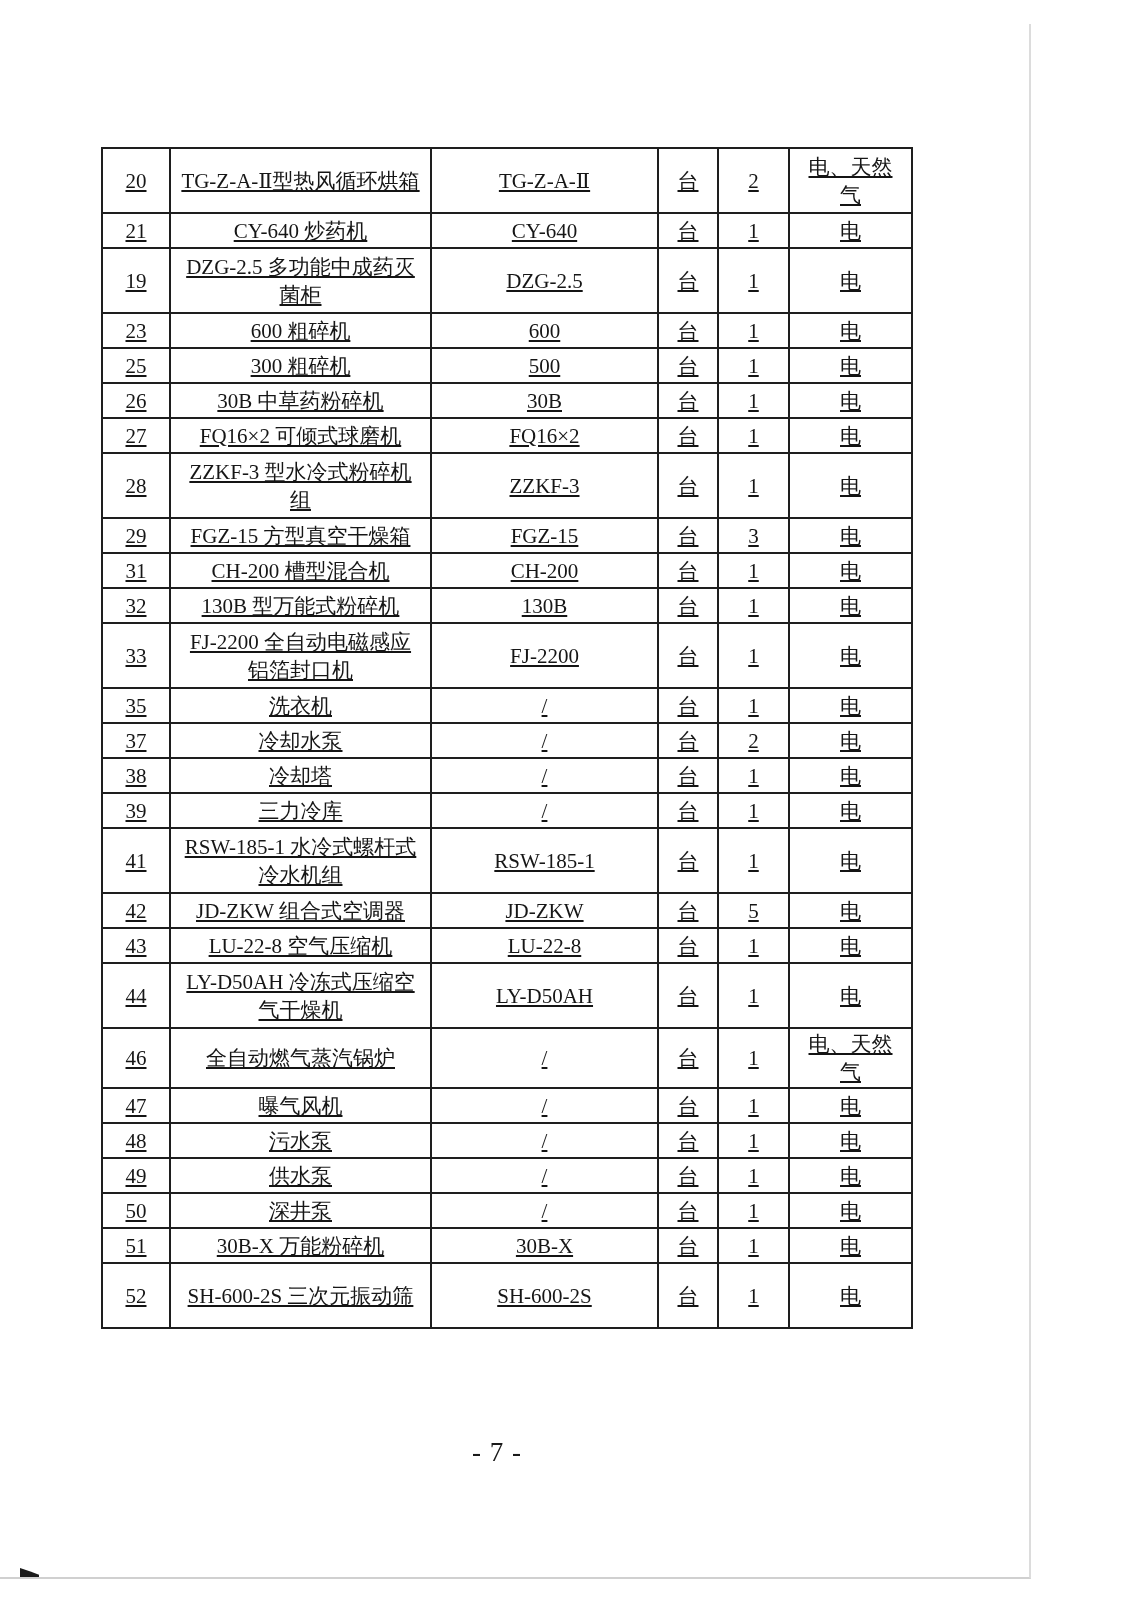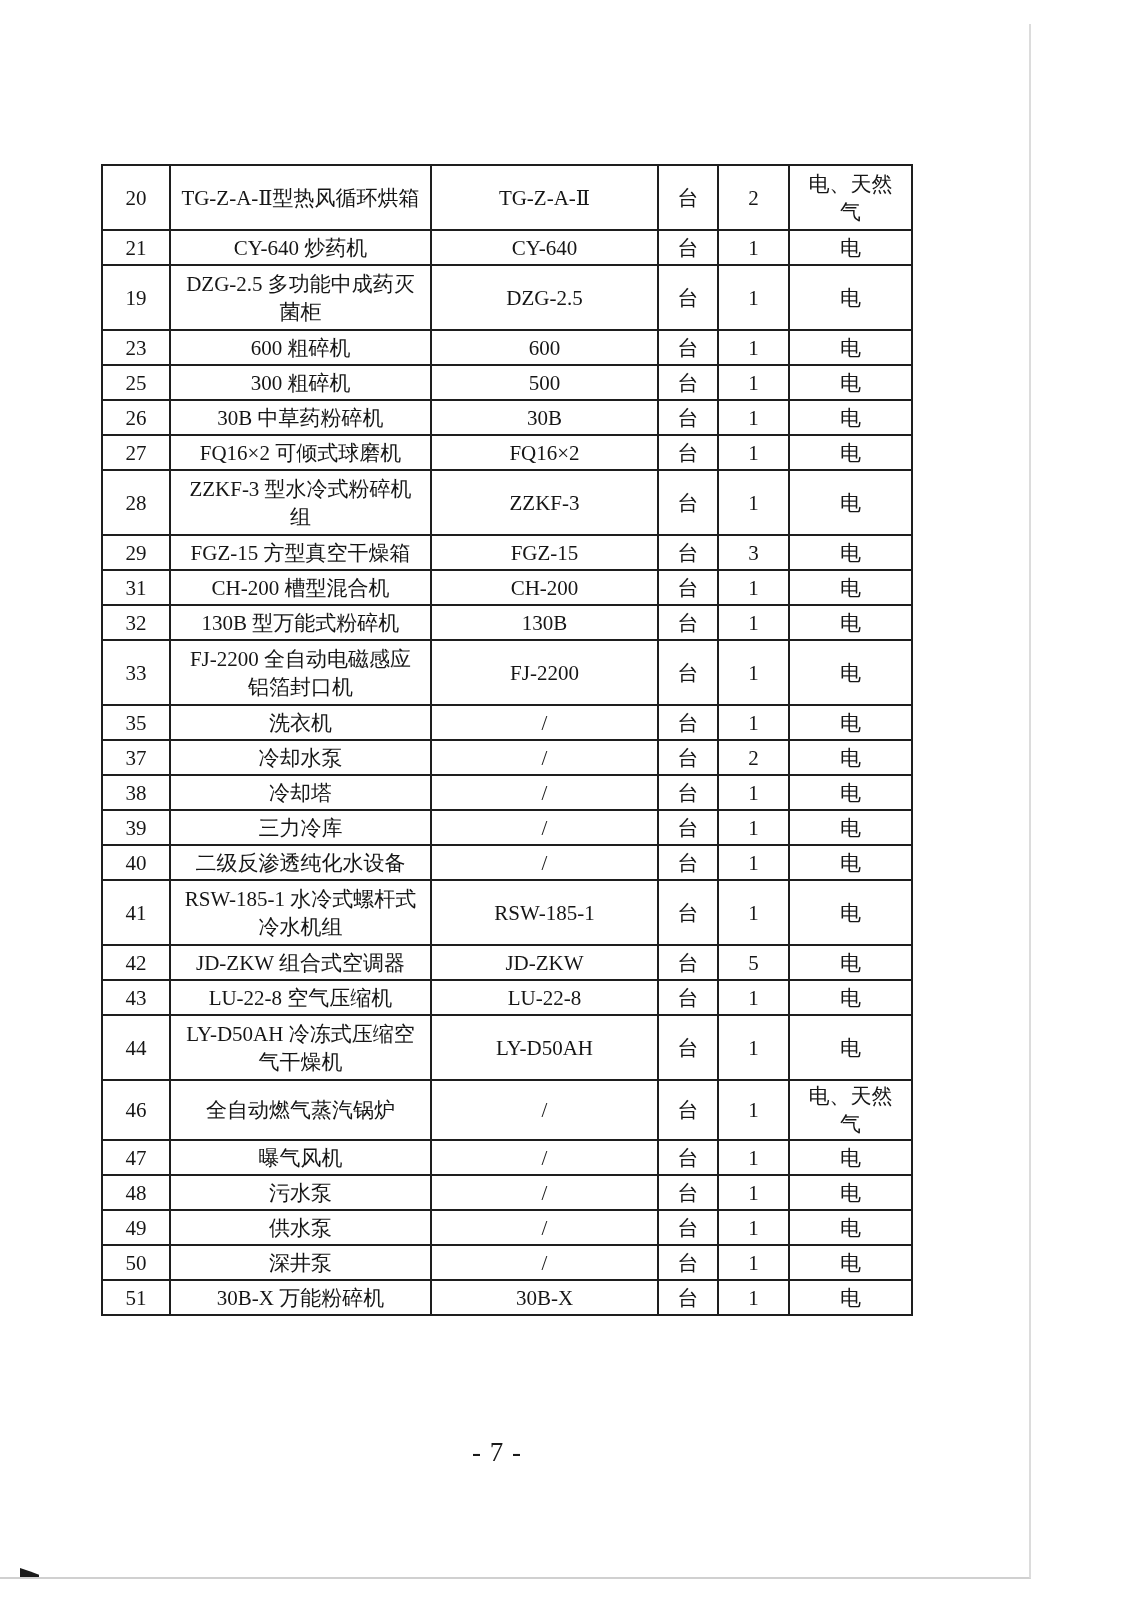--- a/index.html
+++ b/index.html
@@ -32,24 +32,25 @@
     left: 20px;
     top: 1567px;
     width: 19px;
     height: 10px;
     background: #1b1b1b;
     clip-path: polygon(0 10%, 55% 45%, 100% 78%, 100% 100%, 0 100%);
   }
   table.equip {
     position: absolute;
     left: 101px;
-    top: 164px;
+    top: 147px;
     width: 810px;
     border-collapse: collapse;
     table-layout: fixed;
+    text-decoration: underline;
   }
   table.equip td {
     border: 2px solid #1e1e1e;
     text-align: center;
     vertical-align: middle;
     font-size: 21px;
     line-height: 28px;
     padding: 1px 9px;
     height: 31px;
     word-break: break-all;
@@ -206,28 +207,20 @@
         <td>电</td>
       </tr>
       <tr>
         <td>39</td>
         <td>三力冷库</td>
         <td>/</td>
         <td>台</td>
         <td>1</td>
         <td>电</td>
       </tr>
-      <tr>
-        <td>40</td>
-        <td>二级反渗透纯化水设备</td>
-        <td>/</td>
-        <td>台</td>
-        <td>1</td>
-        <td>电</td>
-      </tr>
       <tr class="tall">
         <td>41</td>
         <td>RSW-185-1 水冷式螺杆式冷水机组</td>
         <td>RSW-185-1</td>
         <td>台</td>
         <td>1</td>
         <td>电</td>
       </tr>
       <tr>
         <td>42</td>
@@ -290,20 +283,28 @@
         <td>深井泵</td>
         <td>/</td>
         <td>台</td>
         <td>1</td>
         <td>电</td>
       </tr>
       <tr>
         <td>51</td>
         <td>30B-X 万能粉碎机</td>
         <td>30B-X</td>
+        <td>台</td>
+        <td>1</td>
+        <td>电</td>
+      </tr>
+      <tr class="tall">
+        <td>52</td>
+        <td>SH-600-2S 三次元振动筛</td>
+        <td>SH-600-2S</td>
         <td>台</td>
         <td>1</td>
         <td>电</td>
       </tr>
     </tbody>
 </table>
 
 <div class="page-number">- 7 -</div>
 
 </body></html>

